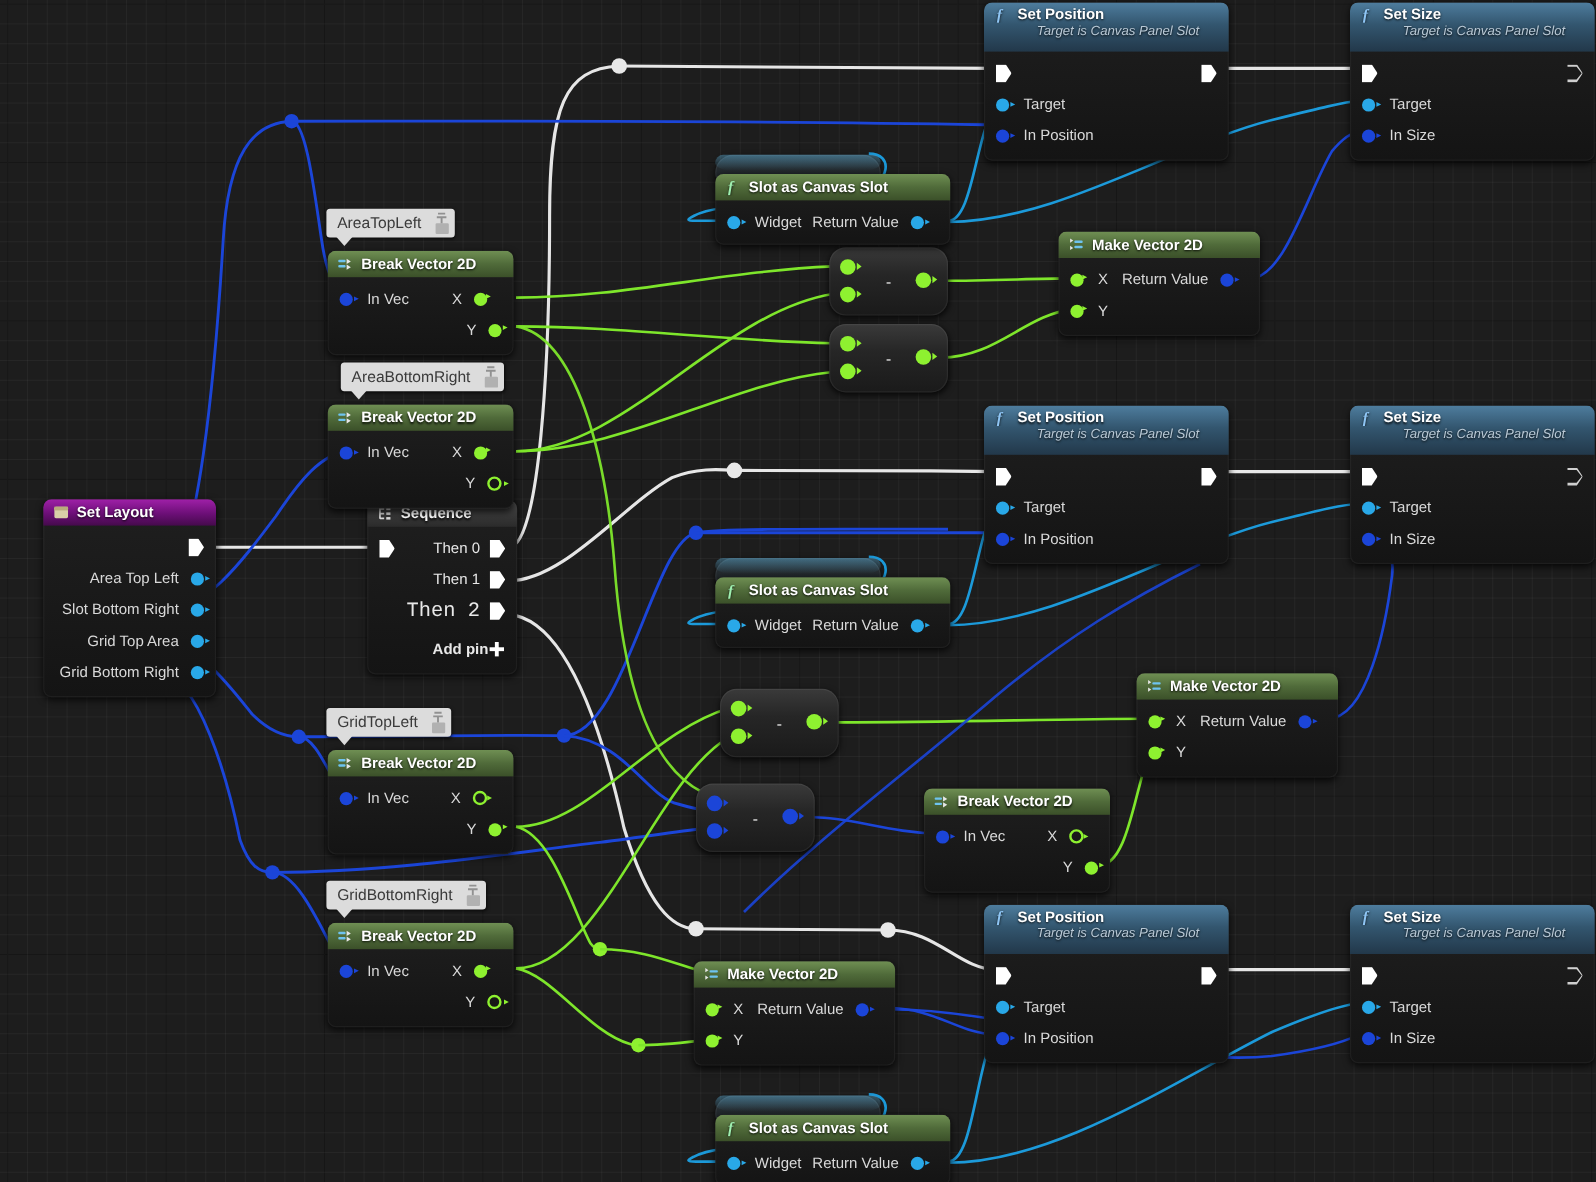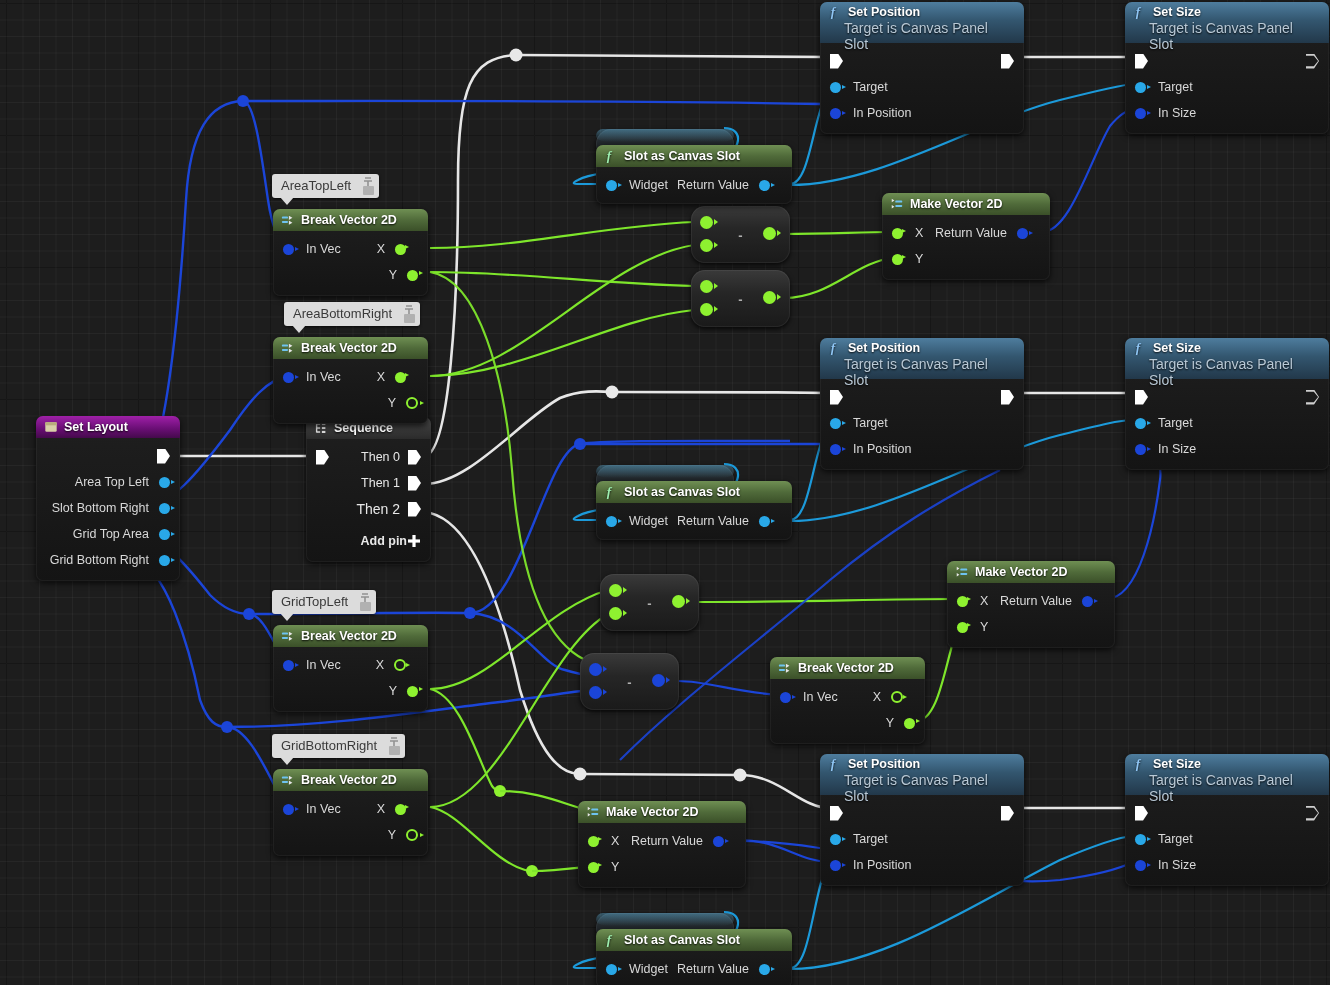--- a/index.html
+++ b/index.html
@@ -42,22 +42,22 @@
     height: 22px;
     display: flex; align-items: center; gap: 6px;
     padding: 0 10px 0 8px;
     font-size: 12.5px; font-weight: bold;
     color: #ffffff;
     text-shadow: 0 1px 2px rgba(0,0,0,.9);
   }
   .nhead.tall { height: 38px; align-items: flex-start; padding-top: 3px; flex-direction: column; gap: 0; }
   .nhead .ttl { display:flex; align-items:center; gap:6px; }
   .nhead .sub {
-    font-size: 14px; font-weight: normal; 
-    color: #b9c9d6; margin-left: 16px; margin-top: 1px;
+    font-size: 11px; font-weight: normal; font-style: italic;
+    color: #b9c9d6; margin-left: 36px; margin-top: 1px;
     text-shadow: 0 1px 2px rgba(0,0,0,.9);
   }
   
   .h-func { background: linear-gradient(to bottom, #4e7d9e 0%, #33566f 45%, #22384a 100%); }
   .h-pure { background: linear-gradient(to bottom, #6f8f53 0%, #506b3a 50%, #3b5029 100%); }
   .h-exec { background: linear-gradient(to bottom, #4d4d4d 0%, #3a3a3a 50%, #2b2b2b 100%); }
   .h-event { background: linear-gradient(to bottom, #9f20a8 0%, #6c0f77 55%, #450a4c 100%); }
 
   .nbody { padding: 5px 0 8px 0; }
   .row {
@@ -371,21 +371,21 @@
         <span style="display:flex;align-items:center;gap:8px;">
           <span style="font-size:12.5px;">Then 0</span>
           <span class="exec"></span>
         </span>
       </div>
       <div class="execrow right" style="gap:8px;">
         <span style="font-size:12.5px;">Then 1</span>
         <span class="exec"></span>
       </div>
       <div class="execrow right" style="gap:8px;">
-        <span style="font-size:14px;">Then 2</span>
+        <span style="font-size:17px;font-family:Liberation Mono, monospace;">Then 2</span>
         <span class="exec"></span>
       </div>
       <div class="execrow right" style="gap:0; margin-top:6px;font-weight:bold;">
         <span style="font-size:12.5px;">Add pin</span>
         <svg width="14" height="14" viewBox="0 0 14 14">
           <rect x="5.4" y="1" width="3.2" height="12" fill="#ffffff"></rect>
           <rect x="1" y="5.4" width="12" height="3.2" fill="#ffffff"></rect>
         </svg>
       </div>
     </div>

